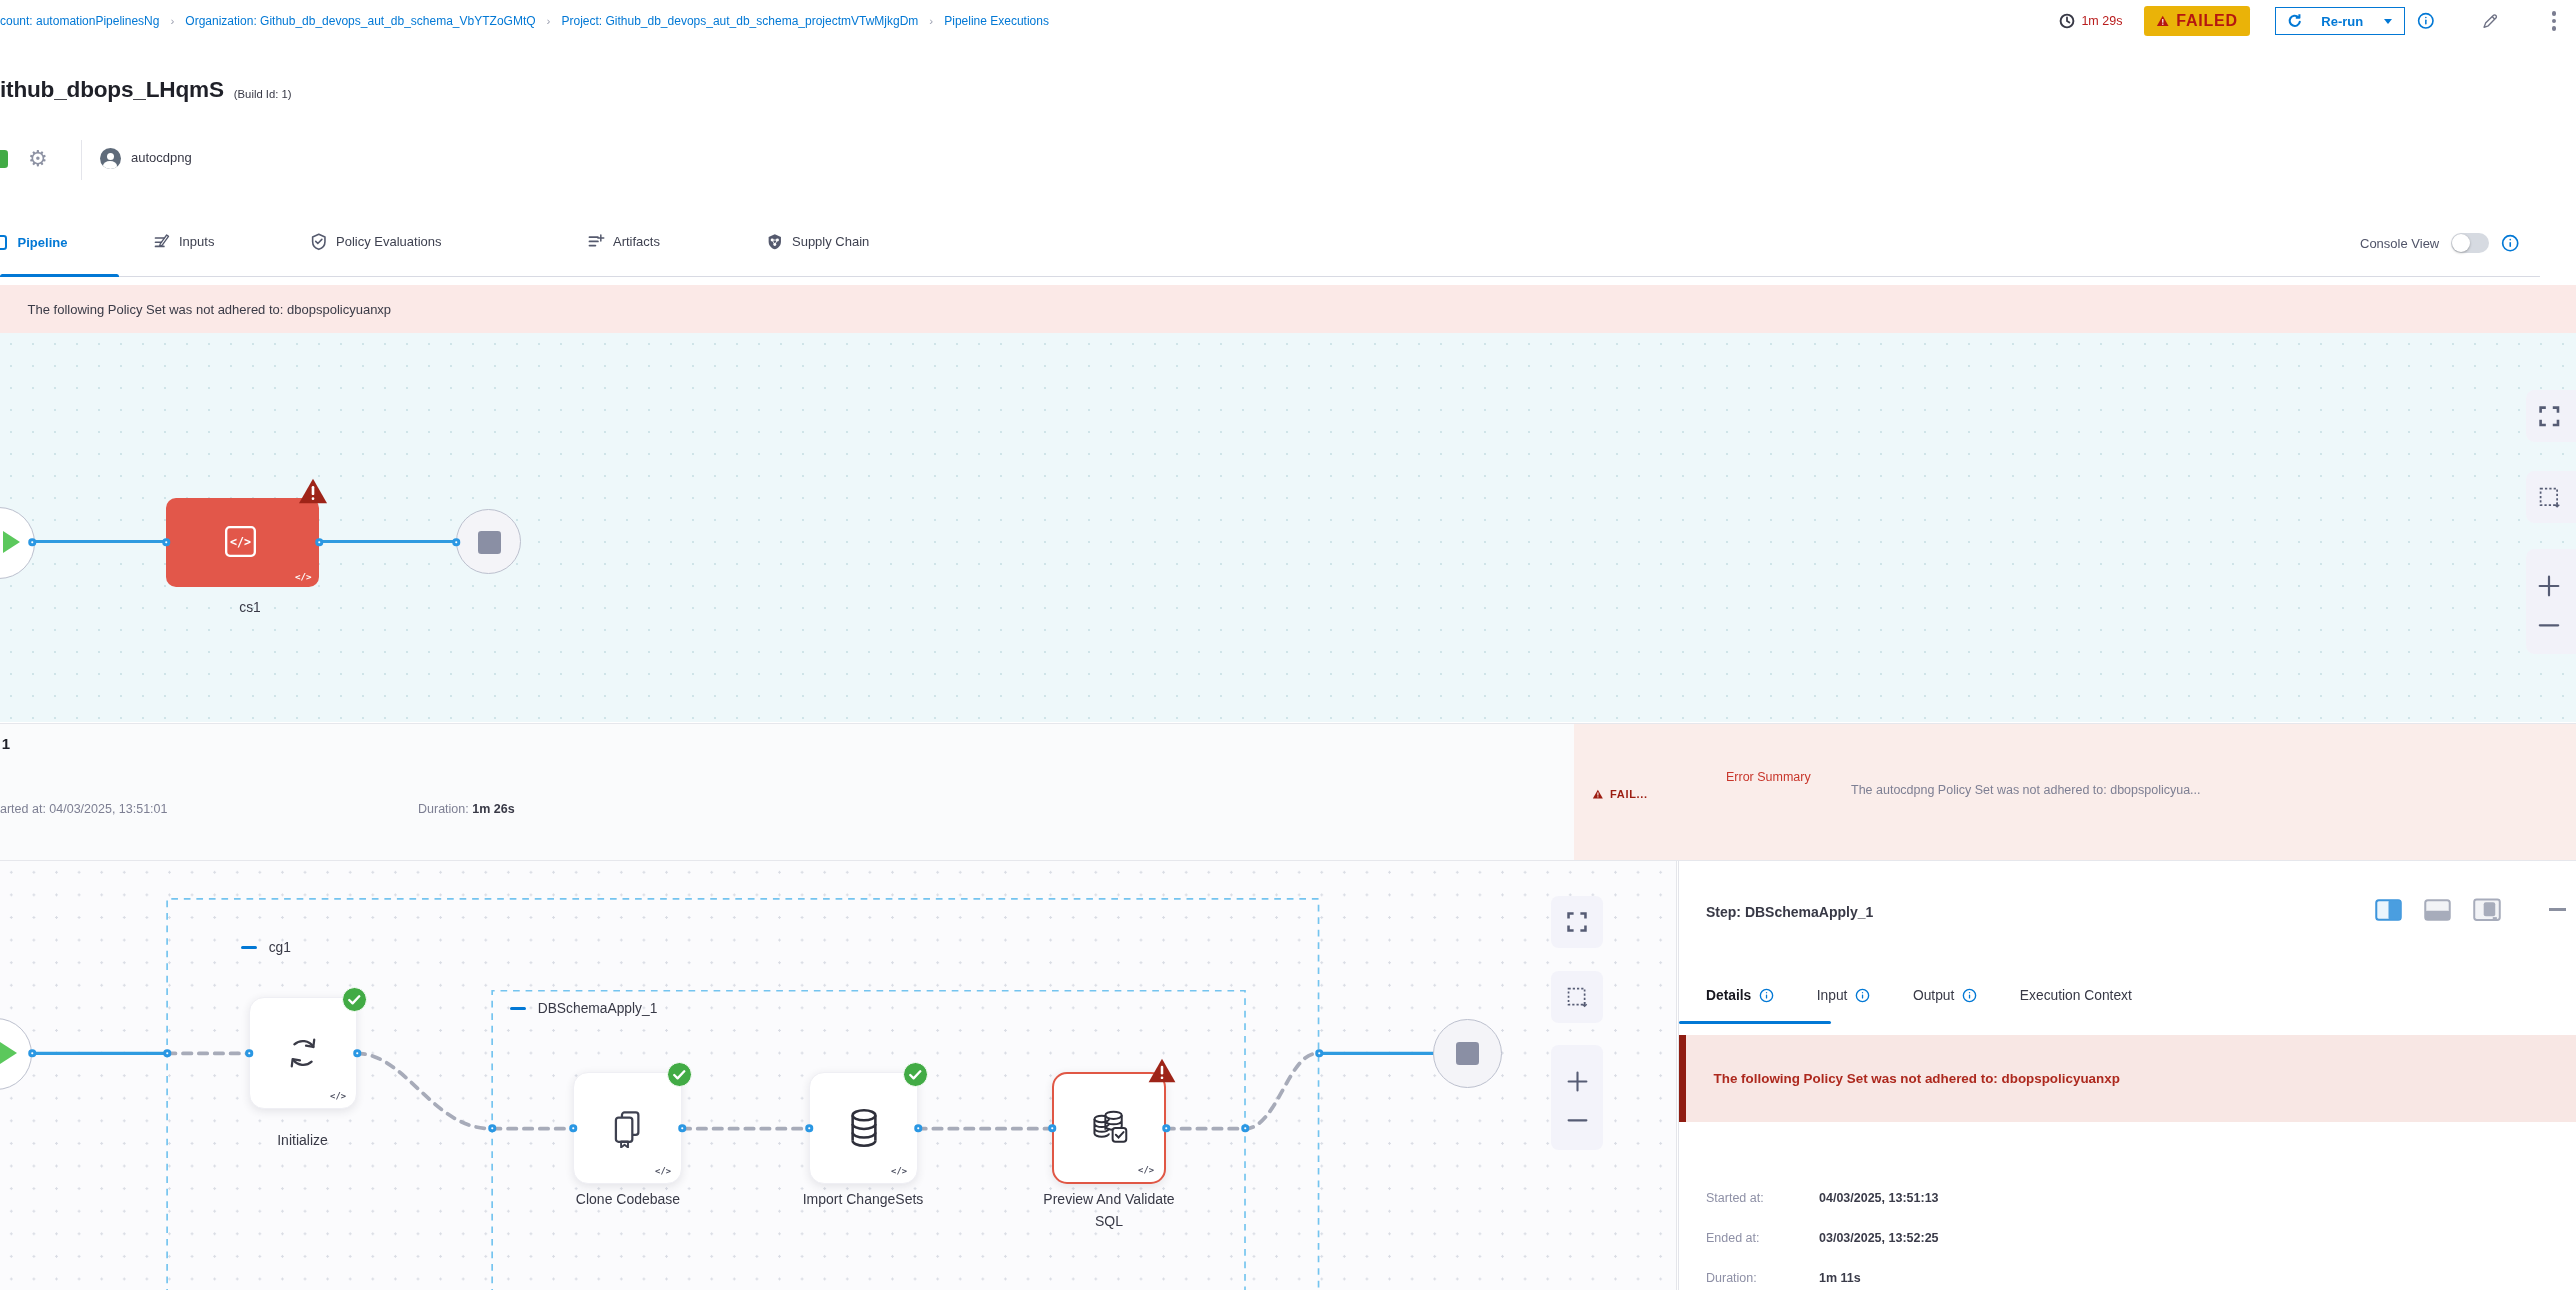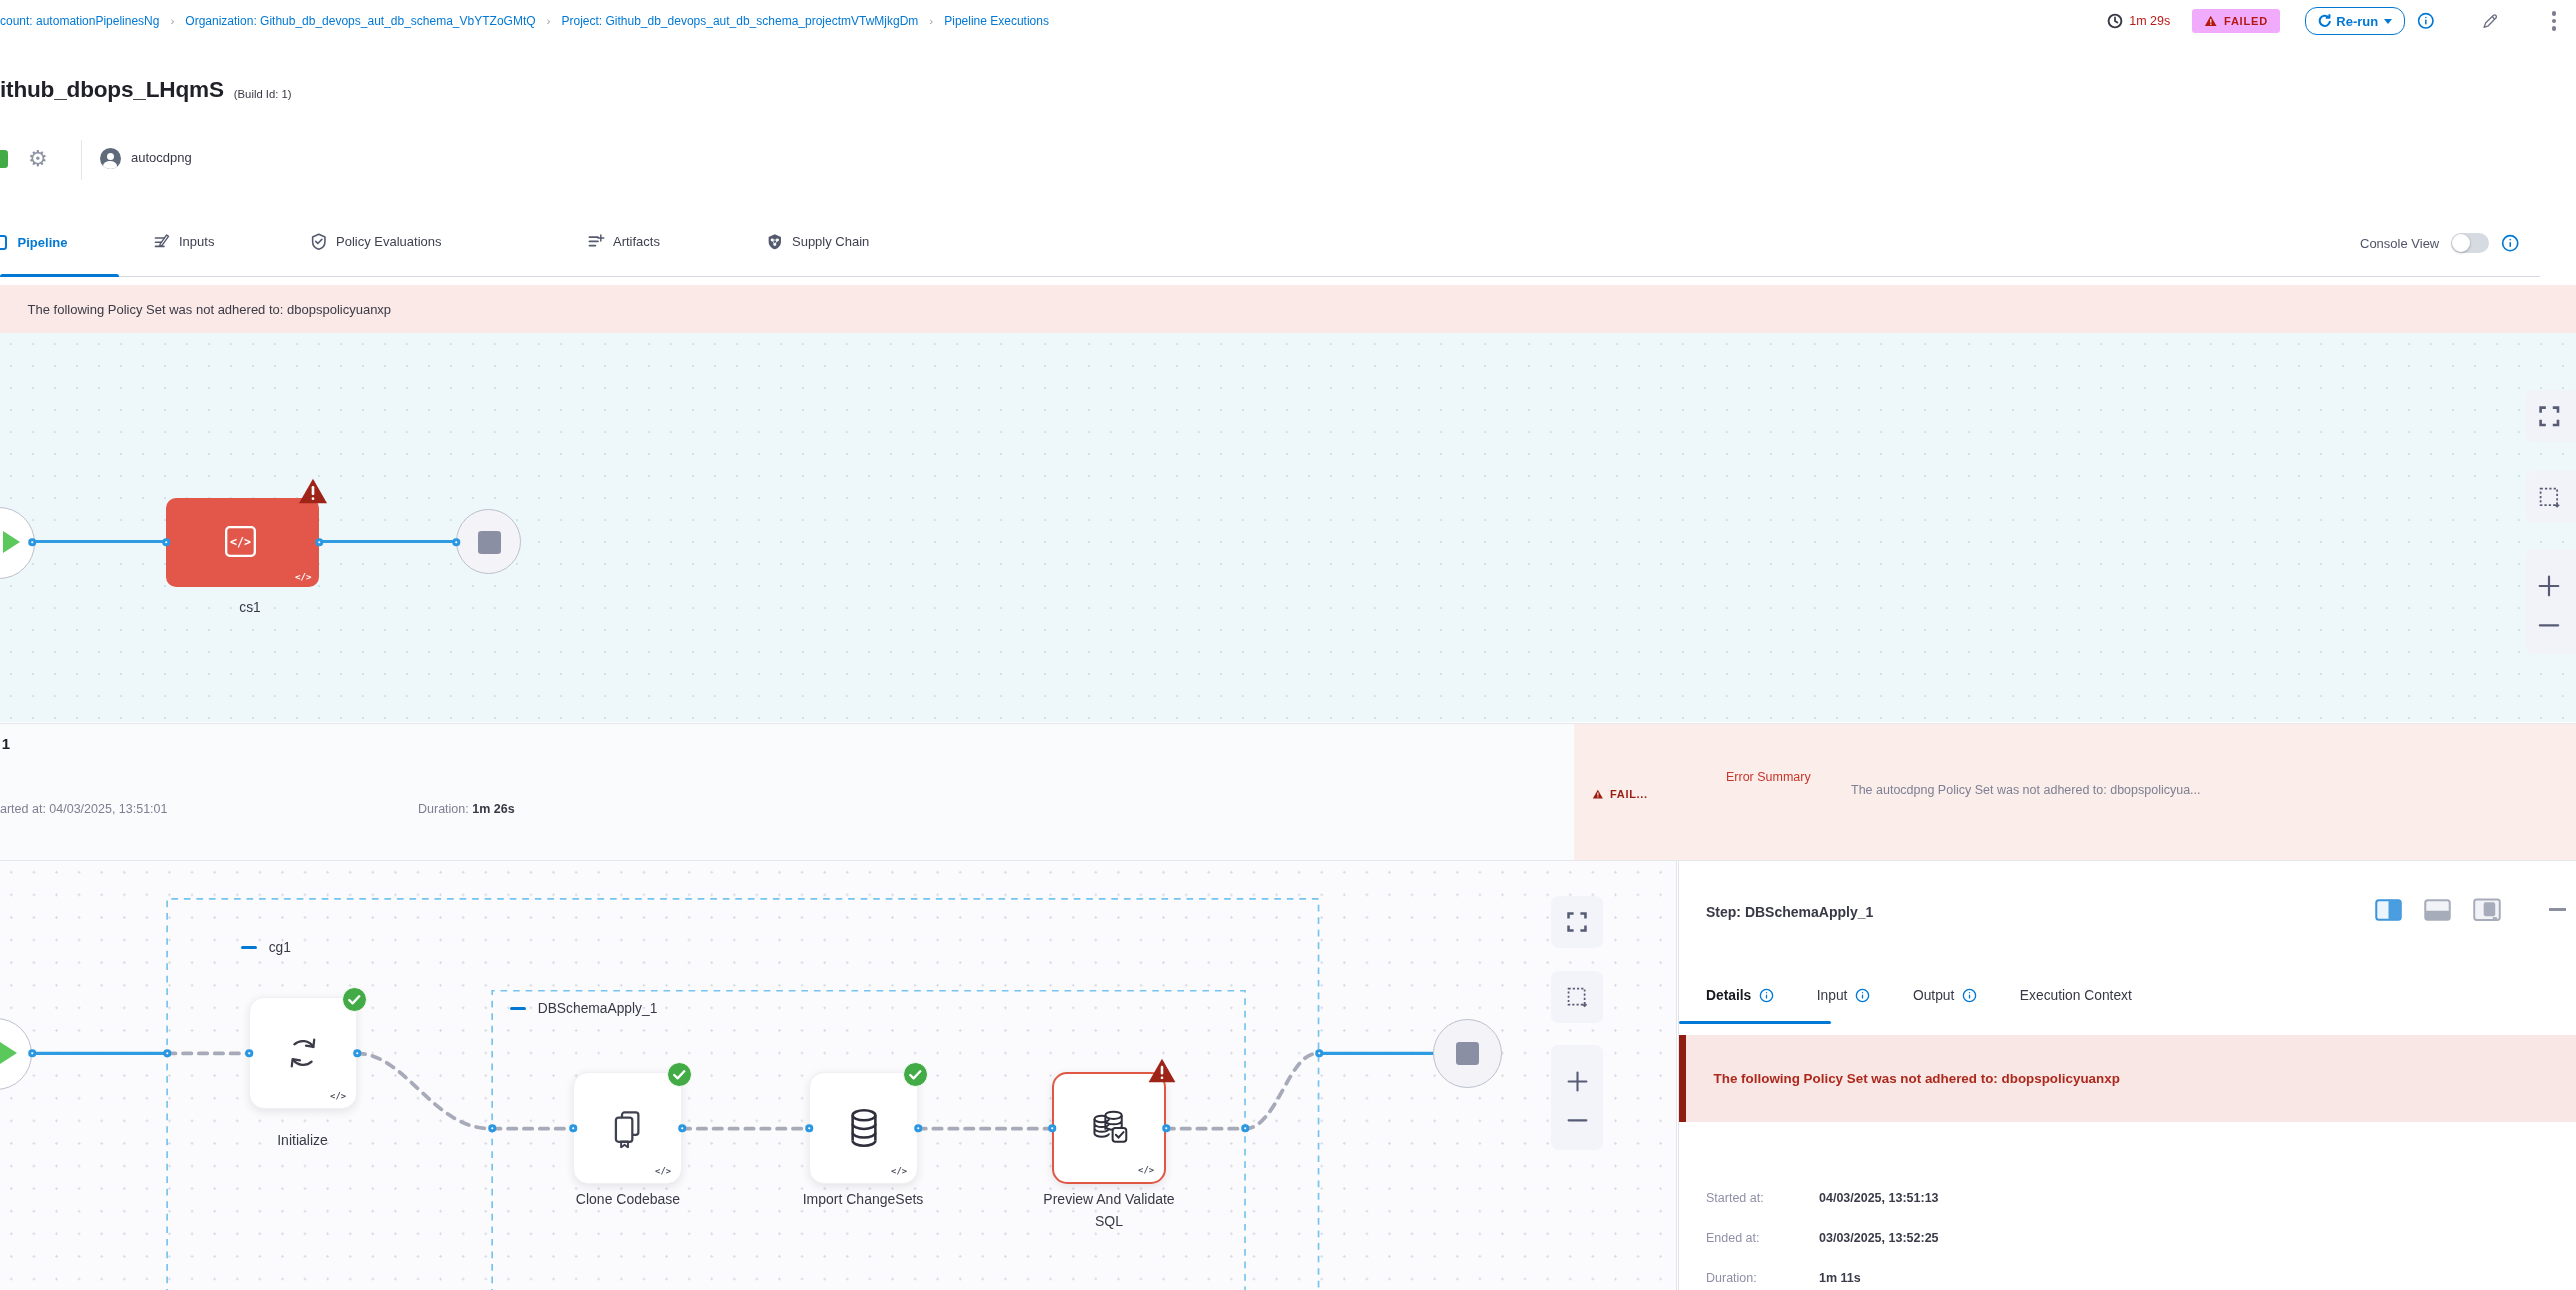--- a/index.html
+++ b/index.html
@@ -7,24 +7,24 @@
   body { font-family:"Liberation Sans", sans-serif; color:#383946; background:#fff; }
   #stage { position:relative; width:2576px; height:1291px; overflow:hidden; background:#fff; }
 
   
   .crumb-row { position:absolute; left:0; top:0; width:2576px; height:42px; display:flex; align-items:center; }
   .crumbs { display:flex; gap:11px; font-size:12px; white-space:nowrap; }
   .crumb { color:#0278D5; cursor:pointer; }
   .crumb-sep { color:#9CA0B0; font-size:11.7px; }
   .hdr-right { position:absolute; right:20px; top:0; height:42px; display:flex; align-items:center; }
   .dur-wrap { display:flex; align-items:center; gap:6.7px; font-size:12.5px; color:#b91c1c; }
-  .fail-badge { margin-left:22px; display:flex; align-items:center; gap:6.7px; background:#f0abfc; color:#B41710;
-      font-weight:bold; font-size:11px; letter-spacing:0.8px; padding:5.9px 11.7px; border-radius:3.3px; }
-  .rerun-btn { margin-left:25px; display:flex; align-items:center; gap:3px; border:1.7px solid #0278D5; color:#0278D5;
-      background:#fff; font-weight:bold; font-size:13px; padding:5px 11.7px; border-radius:12px; cursor:pointer; }
+  .fail-badge { margin-left:22px; display:flex; align-items:center; gap:6.7px; background:#eab308; color:#B41710;
+      font-weight:bold; font-size:16px; letter-spacing:0.8px; padding:5.9px 11.7px; border-radius:3.3px; }
+  .rerun-btn { margin-left:25px; display:flex; align-items:center; gap:18px; border:1.7px solid #0278D5; color:#0278D5;
+      background:#fff; font-weight:bold; font-size:13px; padding:5px 11.7px; border-radius:0; cursor:pointer; }
   .caret-down { width:0; height:0; border-left:4.2px solid transparent; border-right:4.2px solid transparent; border-top:5px solid #0278D5; margin-left:3.3px; }
   .icon-btn { border:none; background:none; cursor:pointer; display:flex; align-items:center; }
   .kebab { display:flex; flex-direction:column; gap:3.3px; }
   .kebab i { width:4.2px; height:4.2px; border-radius:50%; background:#7A7D90; }
 
   .title-row { position:absolute; left:0; top:77px; display:flex; align-items:flex-end; gap:10px; }
   .pipe-title { font-size:22.6px; font-weight:bold; color:#1F2028; letter-spacing:-0.2px; }
   .build-id { font-size:11.3px; color:#383946; padding-bottom:3.3px; }
 
   .meta-row { position:absolute; left:0; top:140px; height:40px; width:669px; }

